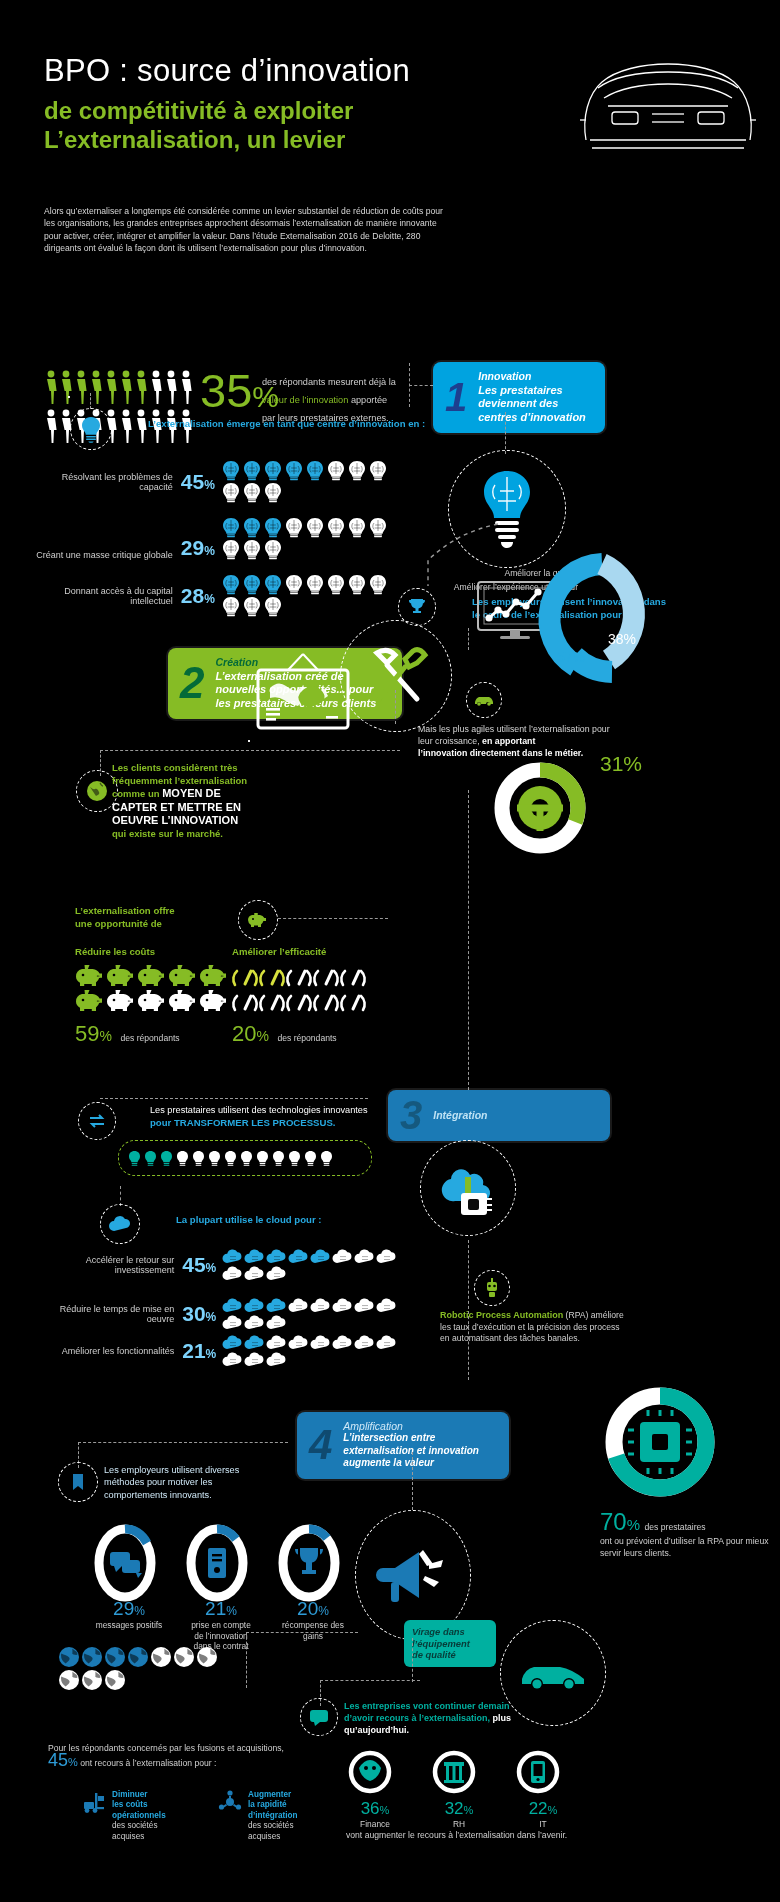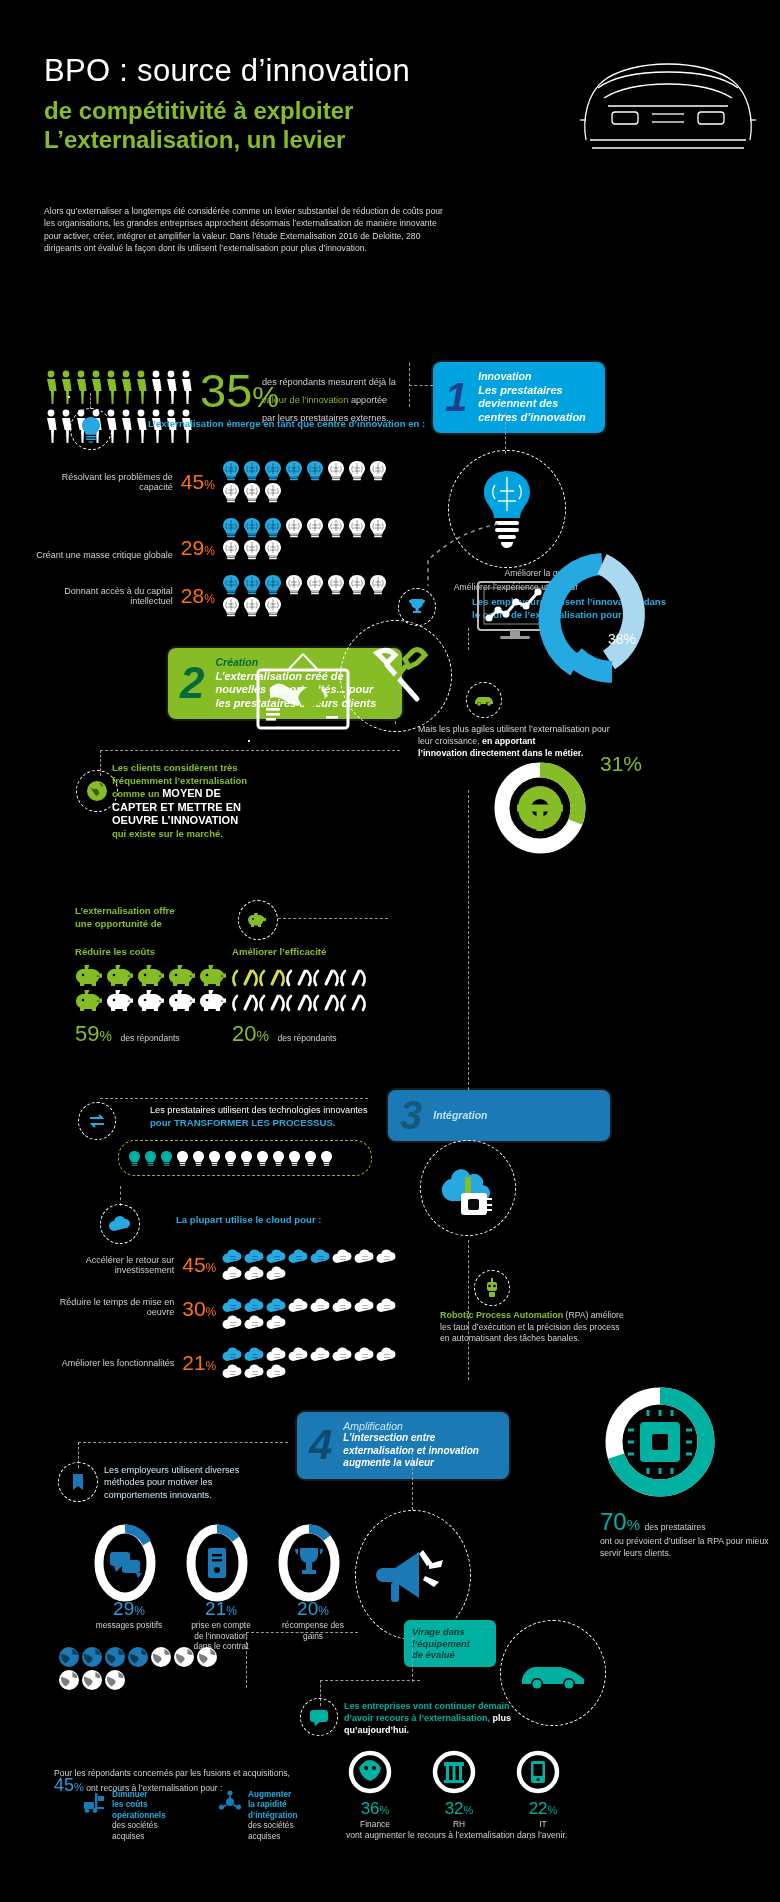--- a/index.html
+++ b/index.html
@@ -30,21 +30,21 @@
   .box-blue2{background:#1b7ab5;}
   .box-blue2 .stepnum{color:#0b4c77;}
   .box-blue2 .steptxt,.box-blue2 .stepkicker{color:#fff;}
 
   .dashcirc{border-radius:50%;border:1.6px dashed #fff;display:flex;align-items:center;justify-content:center;}
   .hl-blue{color:#26a9e0;} .hl-green{color:#86bc25;}
   .cap{font-size:9.2px;line-height:12px;color:#cfcfcf;}
   .lead-blue{font-size:9.6px;line-height:12.6px;color:#26a9e0;font-weight:700;padding-left:32px;}
   .lead-green{font-size:9.6px;line-height:12.6px;color:#86bc25;font-weight:700;}
   .rowlbl{font-size:9px;color:#cfcfcf;text-align:right;}
-  .rowpct{font-size:21px;font-weight:400;color:#f97316;}
+  .rowpct{font-size:21px;font-weight:700;color:#7dd3fc;}
   .rowpct small{font-size:12px;}
   .dash-h{border-top:1.5px dashed #9a9a9a;height:0;}
   .dash-v{border-left:1.5px dashed #9a9a9a;width:0;}
   svg{display:block;overflow:visible;}
   .iconrow{display:flex;gap:1px;}
 </style>
 </head>
 <body>
 
 <div class="page">
@@ -1079,21 +1079,21 @@
           <svg width="21" height="16" viewBox="0 0 21 16">
             <path d="M5 15 a4.6 4.6 0 0 1 .2-9.2 a5.6 5.6 0 0 1 10.3-1.6 a4.2 4.2 0 0 1 .6 8.3z" fill="#ffffff"></path>
       <path d="M8 11.5 h6 M8 8.6 h6" stroke="#000" stroke-width=".9" opacity=".35"></path>
           </svg>
           <svg width="21" height="16" viewBox="0 0 21 16">
             <path d="M5 15 a4.6 4.6 0 0 1 .2-9.2 a5.6 5.6 0 0 1 10.3-1.6 a4.2 4.2 0 0 1 .6 8.3z" fill="#ffffff"></path>
       <path d="M8 11.5 h6 M8 8.6 h6" stroke="#000" stroke-width=".9" opacity=".35"></path>
           </svg>
         </div>
     </div>
-    <div style="display:flex;align-items:flex-start;margin-bottom:16px;">
+    <div style="display:flex;align-items:center;margin-bottom:4px;">
       <div class="rowlbl" style="width:172px;">Réduire le temps de mise en oeuvre</div>
       <div class="rowpct" style="margin:0 6px 0 8px;"><span>30</span><small>%</small></div>
       <div class="iconrow" style="display: flex; flex-wrap: wrap; gap: 1px;">
           <svg width="21" height="16" viewBox="0 0 21 16">
             <path d="M5 15 a4.6 4.6 0 0 1 .2-9.2 a5.6 5.6 0 0 1 10.3-1.6 a4.2 4.2 0 0 1 .6 8.3z" fill="#26a9e0"></path>
       <path d="M8 11.5 h6 M8 8.6 h6" stroke="#000" stroke-width=".9" opacity=".35"></path>
           </svg>
           <svg width="21" height="16" viewBox="0 0 21 16">
             <path d="M5 15 a4.6 4.6 0 0 1 .2-9.2 a5.6 5.6 0 0 1 10.3-1.6 a4.2 4.2 0 0 1 .6 8.3z" fill="#26a9e0"></path>
       <path d="M8 11.5 h6 M8 8.6 h6" stroke="#000" stroke-width=".9" opacity=".35"></path>
@@ -1299,21 +1299,21 @@
           <path d="M52 22 l14-4 -2 7 -12 2z"></path>
           <path d="M48 34 l14 6 -5 5 -11-7z"></path>
         </g>
     </svg>
   </div>
   <div class="abs dash-v" style="left:412px;top:1452px;height:58px;"></div>
 
   <div class="abs" style="left:404px;top:1620px;width:76px;background:#00b0a0;border-radius:6px;padding:6px 8px;font-style:italic;font-weight:700;font-size:9.4px;line-height:11.6px;color:#073b38;">
     <div>Virage dans</div>
     <div>l’équipement</div>
-    <div>de évalué</div>
+    <div>de qualité</div>
   </div>
   <div class="abs dashcirc" style="left:500px;top:1620px;width:104px;height:104px;">
     <svg width="68" height="32" viewBox="0 0 68 32" fill="#00b0a0">
         <path d="M3 22 q3-10 12-12 h26 q12 2 24 12 v5 h-9 a6 6 0 0 0-12 0 H24 a6 6 0 0 0-12 0 H3z"></path>
         <circle cx="18" cy="27" r="4.6"></circle>
         <circle cx="50" cy="27" r="4.6"></circle>
       </svg>
   </div>
 
   <div class="abs dash-h" style="left:320px;top:1680px;width:100px;"></div>
@@ -1440,21 +1440,21 @@
         </svg>
         <svg width="22" height="22" viewBox="0 0 22 22">
           <circle cx="11" cy="11" r="10" fill="#ffffff"></circle>
       <g fill="#000" opacity=".5">
             <path d="M3.2 7.4q2.4 1.2 4.6 1.8t3.4 2.4-1 3.6-2.6 2.2A9.9 9.9 0 0 1 3.2 7.4z"></path>
       <path d="M14.4 2.6q1.2 1.6 2.8 2.2t2.2 2.6-2.6 1.4-2.4-2z"></path>
           </g>
         </svg>
       </div>
   </div>
-  <div class="abs" style="left:54px;top:1742px;width:250px;font-size:8.6px;line-height:12px;color:#d0d0d0;margin-top:25px;">
+  <div class="abs" style="left:48px;top:1742px;width:250px;font-size:8.6px;line-height:12px;color:#d0d0d0;">
     <span>Pour les répondants concernés par les fusions</span>
     <span>et acquisitions, </span><span style="font-size:18px;color:#2e9bd6;font-weight:300;">45</span><span style="font-size:11px;color:#2e9bd6;">%</span><span> ont recours à l’externalisation</span>
     <span>pour :</span>
   </div>
 
   <div class="abs" style="left:82px;top:1790px;display:flex;gap:16px;">
     <div style="display:flex;gap:6px;width:120px;">
       <svg width="24" height="24" viewBox="0 0 24 24">
           <g fill="#1b7ab5">
             <rect x="2" y="12" width="10" height="7" rx="1"></rect>

